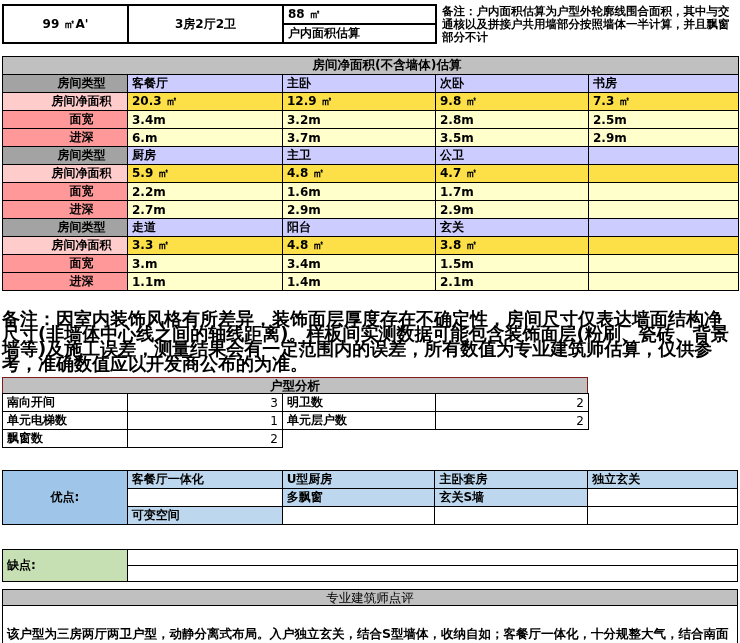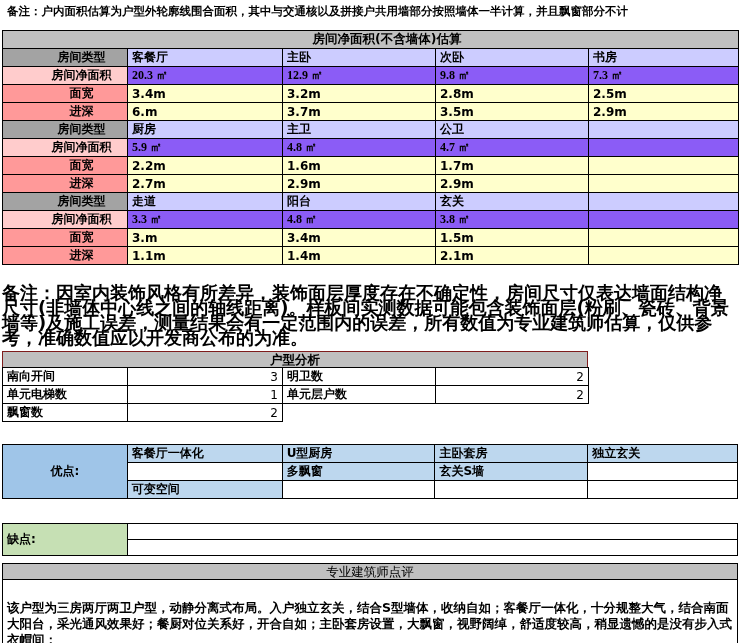--- a/index.html
+++ b/index.html
@@ -31,21 +31,21 @@
 
   
   .room-table { margin-top: 12px; width: 736px; }
   .room-table .title-row th {
     background: #c0c0c0; text-align: center; height: 17px; font-size: 12.5px;
   }
   .room-table th { text-align: center; padding-left: 37px; }
   .r-type  th { background: #a3a3a3; }
   .r-type  td { background: #ccccff; }
   .r-area  th { background: #ffcccc; }
-  .r-area  td { background: #8b5cf6; font-family: Liberation Serif, serif; }
+  .r-area  td { background: #fde047; }
   .r-width th { background: #ff9999; }
   .r-width td { background: #ffffcc; }
   .r-depth th { background: #ff9999; }
   .r-depth td { background: #ffffcc; }
 
   
   .disclaimer {
     margin-top: 20px; font-size: 18px; font-weight: bold;
     line-height: 15px; white-space: normal;
   }
@@ -79,20 +79,37 @@
     border: 1px solid #000; padding: 20px 4px 5px 4px;
   }
   .review-box p {
     margin: 0; font-size: 12.5px; font-weight: bold; line-height: 16px;
   }
 </style>
 </head>
 <body>
 
 <div class="top-row">
+  <table class="top-table">
+    <colgroup>
+        <col style="width:125px">
+        <col style="width:155px">
+        <col style="width:153px">
+      </colgroup>
+    <tbody>
+        <tr>
+      <td class="c" rowspan="2">99 ㎡A'</td>
+      <td class="c" rowspan="2">3房2厅2卫</td>
+      <td>88 ㎡</td>
+    </tr>
+    <tr>
+      <td>户内面积估算</td>
+    </tr>
+  </tbody>
+    </table>
   <div class="top-note">备注：户内面积估算为户型外轮廓线围合面积，其中与交通核以及拼接户共用墙部分按照墙体一半计算，并且飘窗部分不计</div>
 </div>
 
 <table class="room-table">
   <colgroup>
       <col style="width:125px">
       <col style="width:155px">
       <col style="width:153px">
       <col style="width:153px">
       <col style="width:150px">

